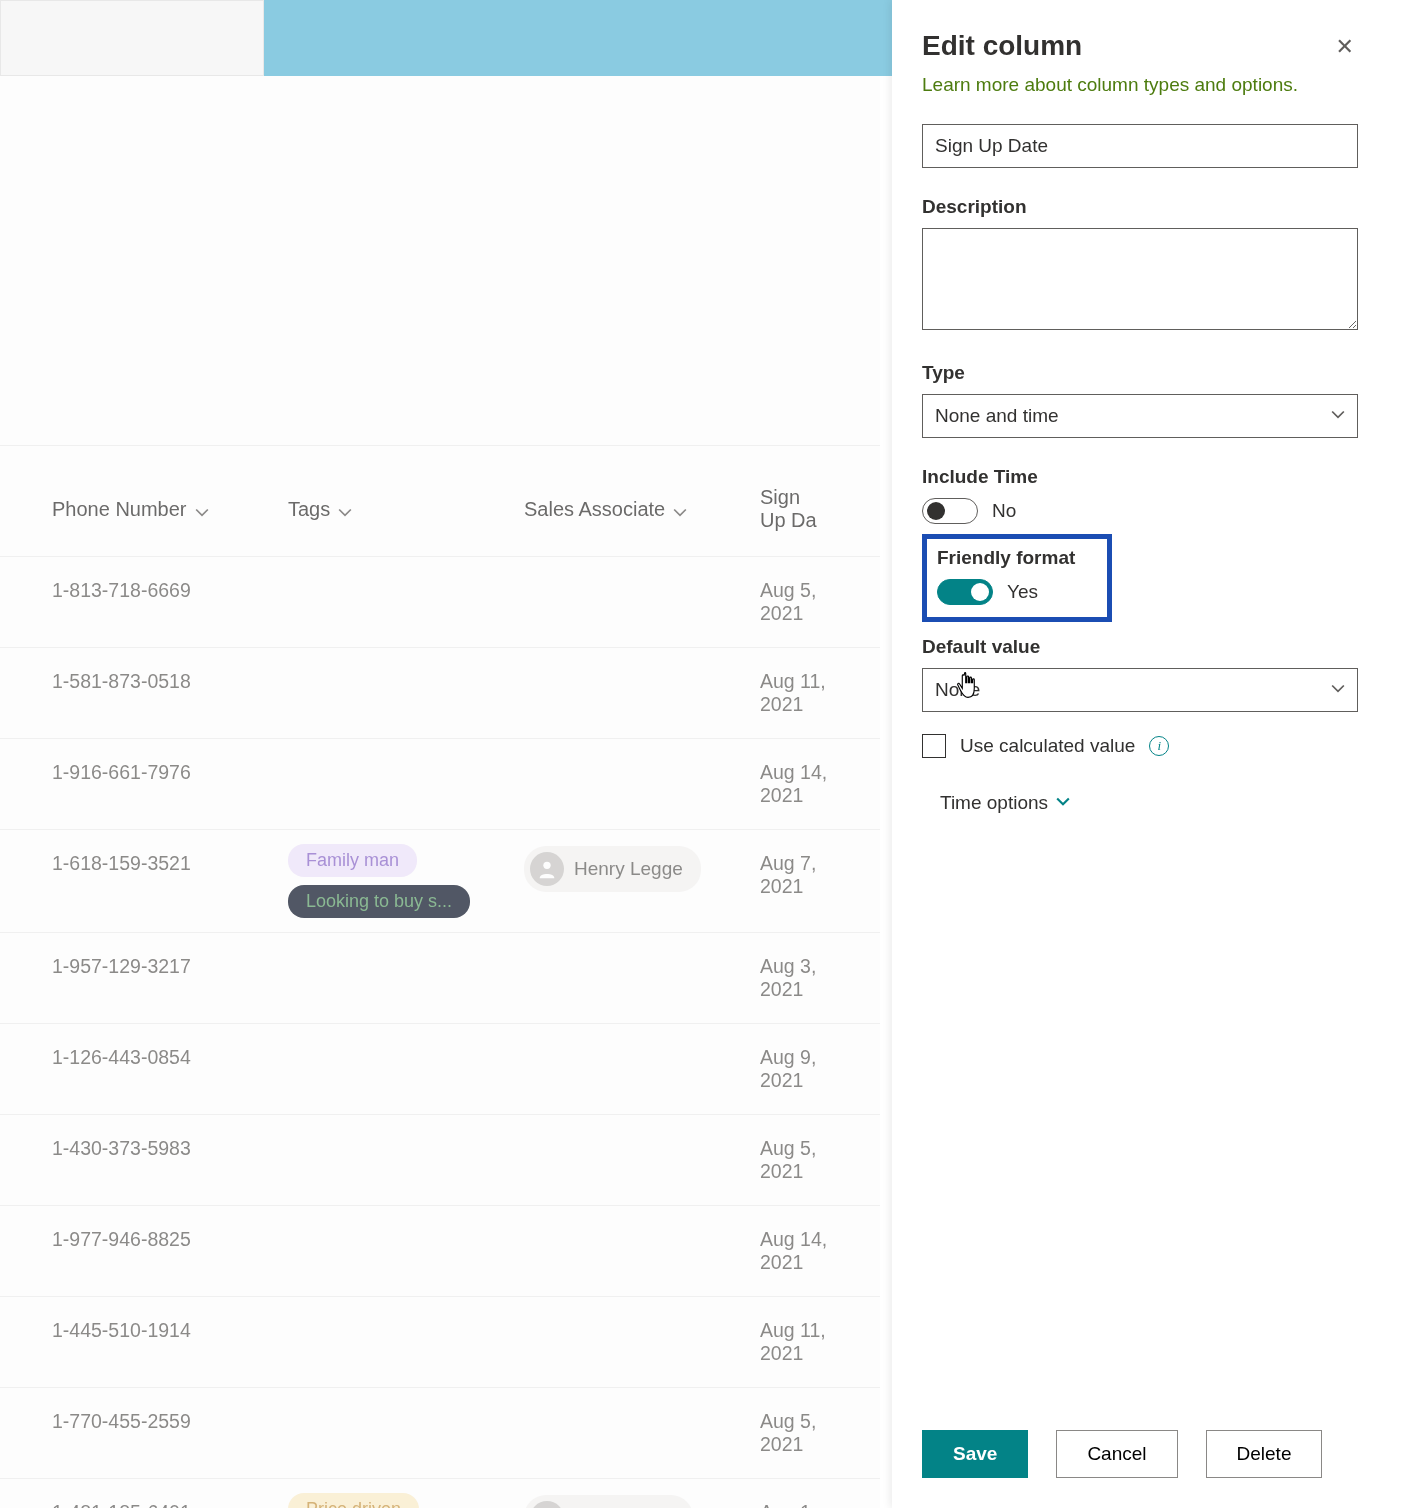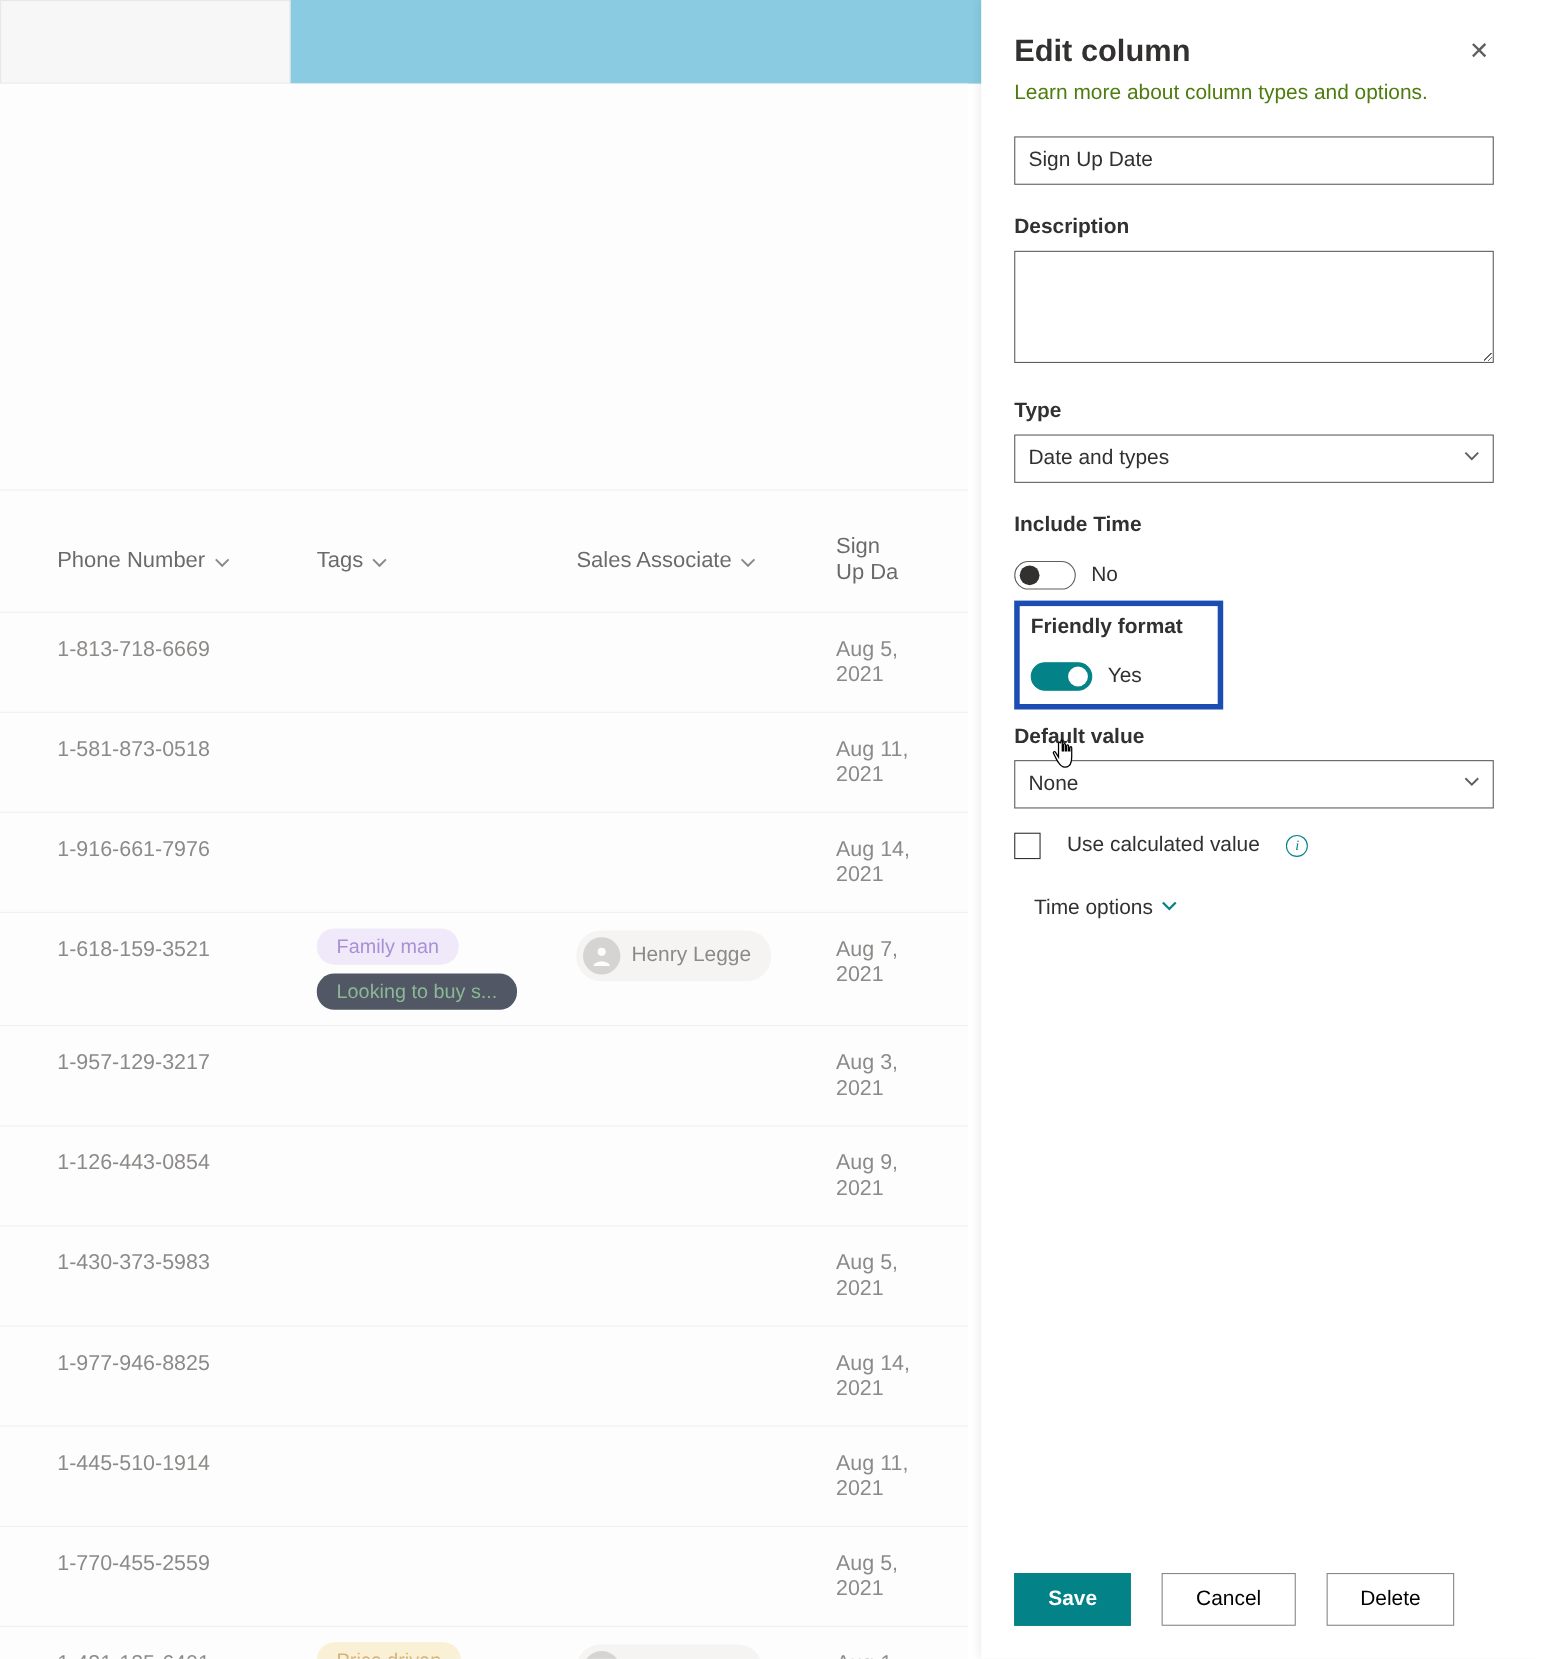--- a/index.html
+++ b/index.html
@@ -39,31 +39,31 @@
 .close-x { font-size: 22px; color: #605e5c; cursor: pointer; padding: 4px; }
 .learn-link { color: #4d7c0f; font-size: 19px; margin-top: 10px; display: inline-block; }
 .field-group { margin-top: 28px; }
 .field-label { font-size: 19px; color: #323130; font-weight: 600; margin-bottom: 10px; }
 .req { color: #a4262c; }
 .text-input { width: 100%; border: 1px solid #605e5c; padding: 10px 12px; font-size: 19px; color: #323130; background: #fff; }
 .textarea { width: 100%; height: 102px; border: 1px solid #605e5c; padding: 10px 12px; font-size: 19px; resize: both; background: #fff; }
 .select { width: 100%; border: 1px solid #605e5c; padding: 10px 12px; font-size: 19px; color: #323130; background: #fff; position: relative; display: flex; justify-content: space-between; align-items: center; }
 .select .chev { color: #605e5c; }
 
-.toggle-row { display: flex; align-items: center; gap: 14px; margin-top: 21px; }
+.toggle-row { display: flex; align-items: center; gap: 14px; margin-top: 10px; }
 .toggle { width: 56px; height: 26px; border-radius: 13px; border: 1px solid #605e5c; position: relative; background: #fff; }
 .toggle .knob { position: absolute; width: 18px; height: 18px; border-radius: 50%; background: #323130; top: 3px; left: 4px; }
 .toggle.on { background: #038387; border-color: #038387; }
 .toggle.on .knob { background: #fff; left: 33px; }
 .toggle-label { font-size: 19px; color: #323130; }
 
 .highlight-box { border: 5px solid #1b4db3; padding: 8px 10px 12px 10px; margin-top: 10px; width: 190px; }
 .highlight-box .field-label { margin-bottom: 6px; }
 
-.checkbox-row { display: flex; align-items: center; gap: 24px; margin-top: 22px; }
+.checkbox-row { display: flex; align-items: center; gap: 14px; margin-top: 22px; }
 .checkbox { width: 24px; height: 24px; border: 1px solid #323130; }
 .info-icon { width: 20px; height: 20px; border: 1px solid #038387; border-radius: 50%; display: inline-flex; align-items: center; justify-content: center; color: #038387; font-size: 13px; font-style: italic; font-family: Georgia, serif; }
 
 .more-opts { margin-top: 34px; color: #323130; font-size: 19px; display: flex; align-items: center; gap: 8px; padding-left: 18px; }
 .more-opts .chev { color: #038387; }
 
 .panel-footer { padding: 24px 40px 30px 30px; display: flex; gap: 28px; border-top: 0; }
 .btn { padding: 12px 30px; font-size: 19px; border: 1px solid #8a8886; background: #fff; cursor: pointer; }
 .btn-primary { background: #038387; border-color: #038387; color: #fff; font-weight: 600; }
 
@@ -208,21 +208,21 @@
     </div>
 
     <div class="field-group">
       <div class="field-label">Description</div>
       <textarea class="textarea" style=""></textarea>
     </div>
 
     <div class="field-group">
       <div class="field-label">Type</div>
       <div class="select">
-        <span>Date and types</span>
+        <span>None and time</span>
         <span class="chev"><svg width="14" height="14" viewBox="0 0 12 12">
               <path d="M1 3 L6 8 L11 3" stroke="#605e5c" stroke-width="1.5" fill="none"></path>
             </svg></span>
       </div>
     </div>
 
     <div class="field-group">
       <div class="field-label">Include Time</div>
       <div class="toggle-row">
         <div class="toggle">

